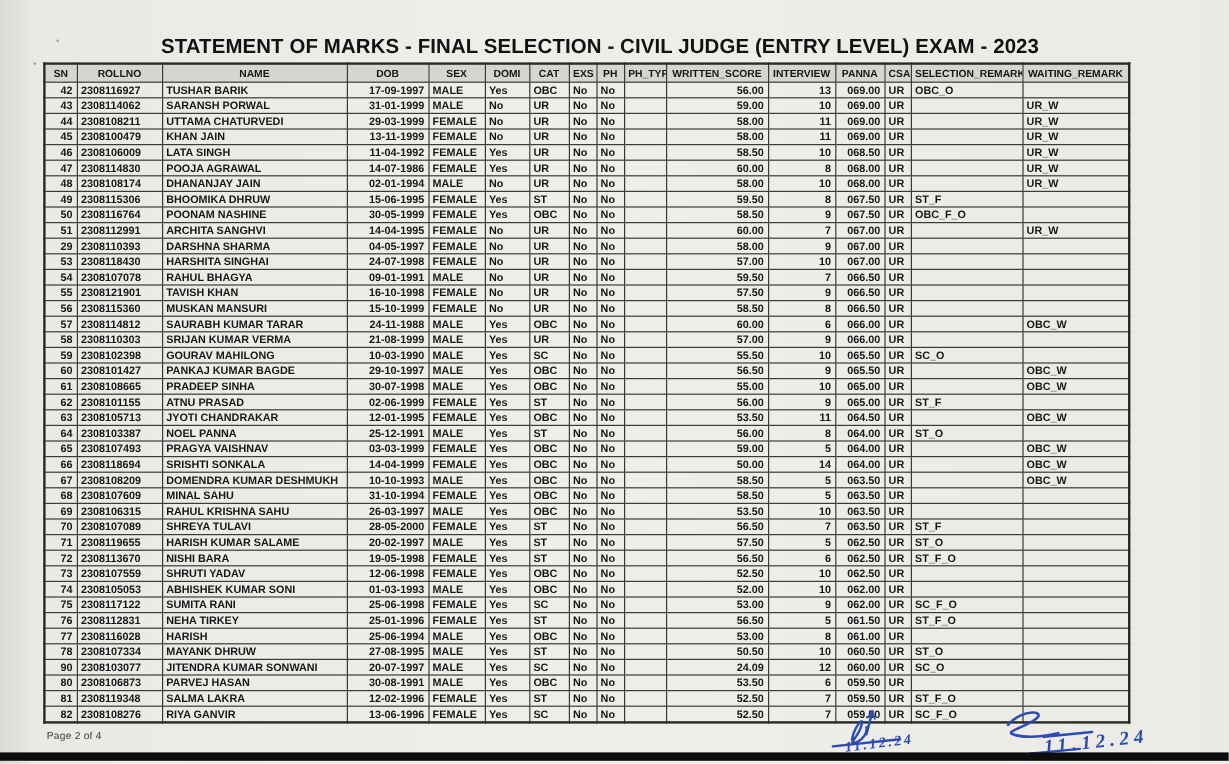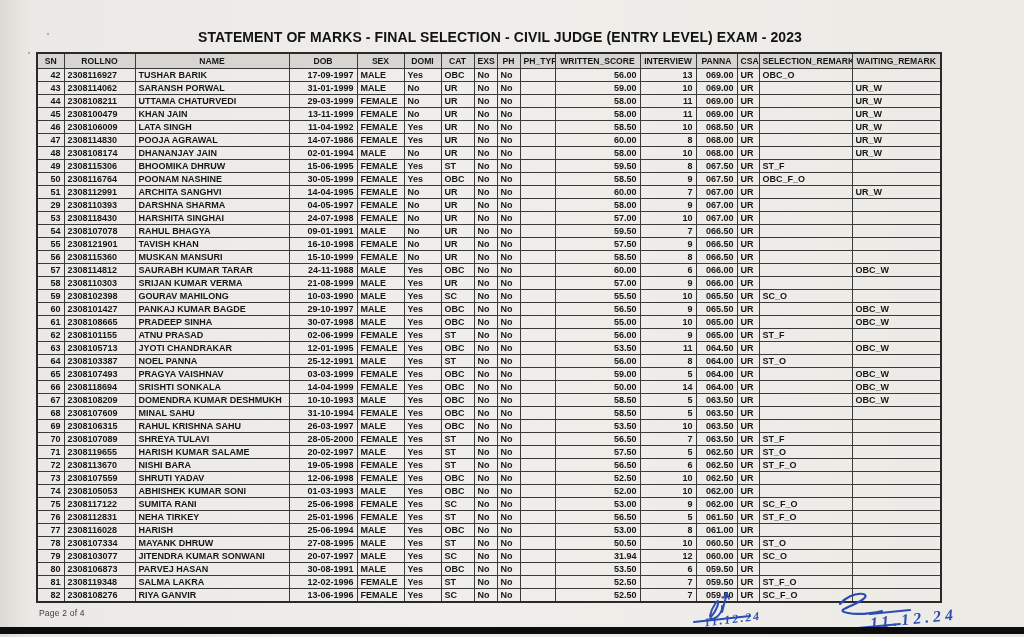--- a/index.html
+++ b/index.html
@@ -7,21 +7,21 @@
     width:1024px;height:637px;position:relative;overflow:hidden;
     background:#e3e1dc;
     font-family:"Liberation Sans", sans-serif;
   }
   .paper{
     position:absolute;inset:0;
     background:linear-gradient(90deg,#dcdad5 0px,#eae9e5 30px,#efeeea 45%,#ebeae5 100%);
   }
   .title{
     position:absolute;top:29px;left:0;width:1000px;
-    text-align:center;font-size:14px;font-weight:700;color:#121212;
+    text-align:center;font-size:17px;font-weight:700;color:#121212;
     letter-spacing:0.1px;
   }
   table.marks{
     position:absolute;left:36px;top:52px;width:904px;
     border-collapse:collapse;table-layout:fixed;
     font-family:"Liberation Sans", sans-serif;
     font-size:9px;font-weight:700;color:#161616;
     border:2px solid #2a2a2a;
   }
   table.marks th, table.marks td{
@@ -766,31 +766,31 @@
           <td class="al">No</td>
           <td class="al"></td>
           <td class="ar">50.50</td>
           <td class="ar">10</td>
           <td class="ar">060.50</td>
           <td class="al">UR</td>
           <td class="al">ST_O</td>
           <td class="al"></td>
         </tr>
         <tr>
-          <td class="ar">79</td>
+          <td class="ar">90</td>
           <td class="al">2308103077</td>
           <td class="al">JITENDRA KUMAR SONWANI</td>
           <td class="ar">20-07-1997</td>
           <td class="al">MALE</td>
           <td class="al">Yes</td>
           <td class="al">SC</td>
           <td class="al">No</td>
           <td class="al">No</td>
           <td class="al"></td>
-          <td class="ar">31.94</td>
+          <td class="ar">24.09</td>
           <td class="ar">12</td>
           <td class="ar">060.00</td>
           <td class="al">UR</td>
           <td class="al">SC_O</td>
           <td class="al"></td>
         </tr>
         <tr>
           <td class="ar">80</td>
           <td class="al">2308106873</td>
           <td class="al">PARVEJ HASAN</td>

